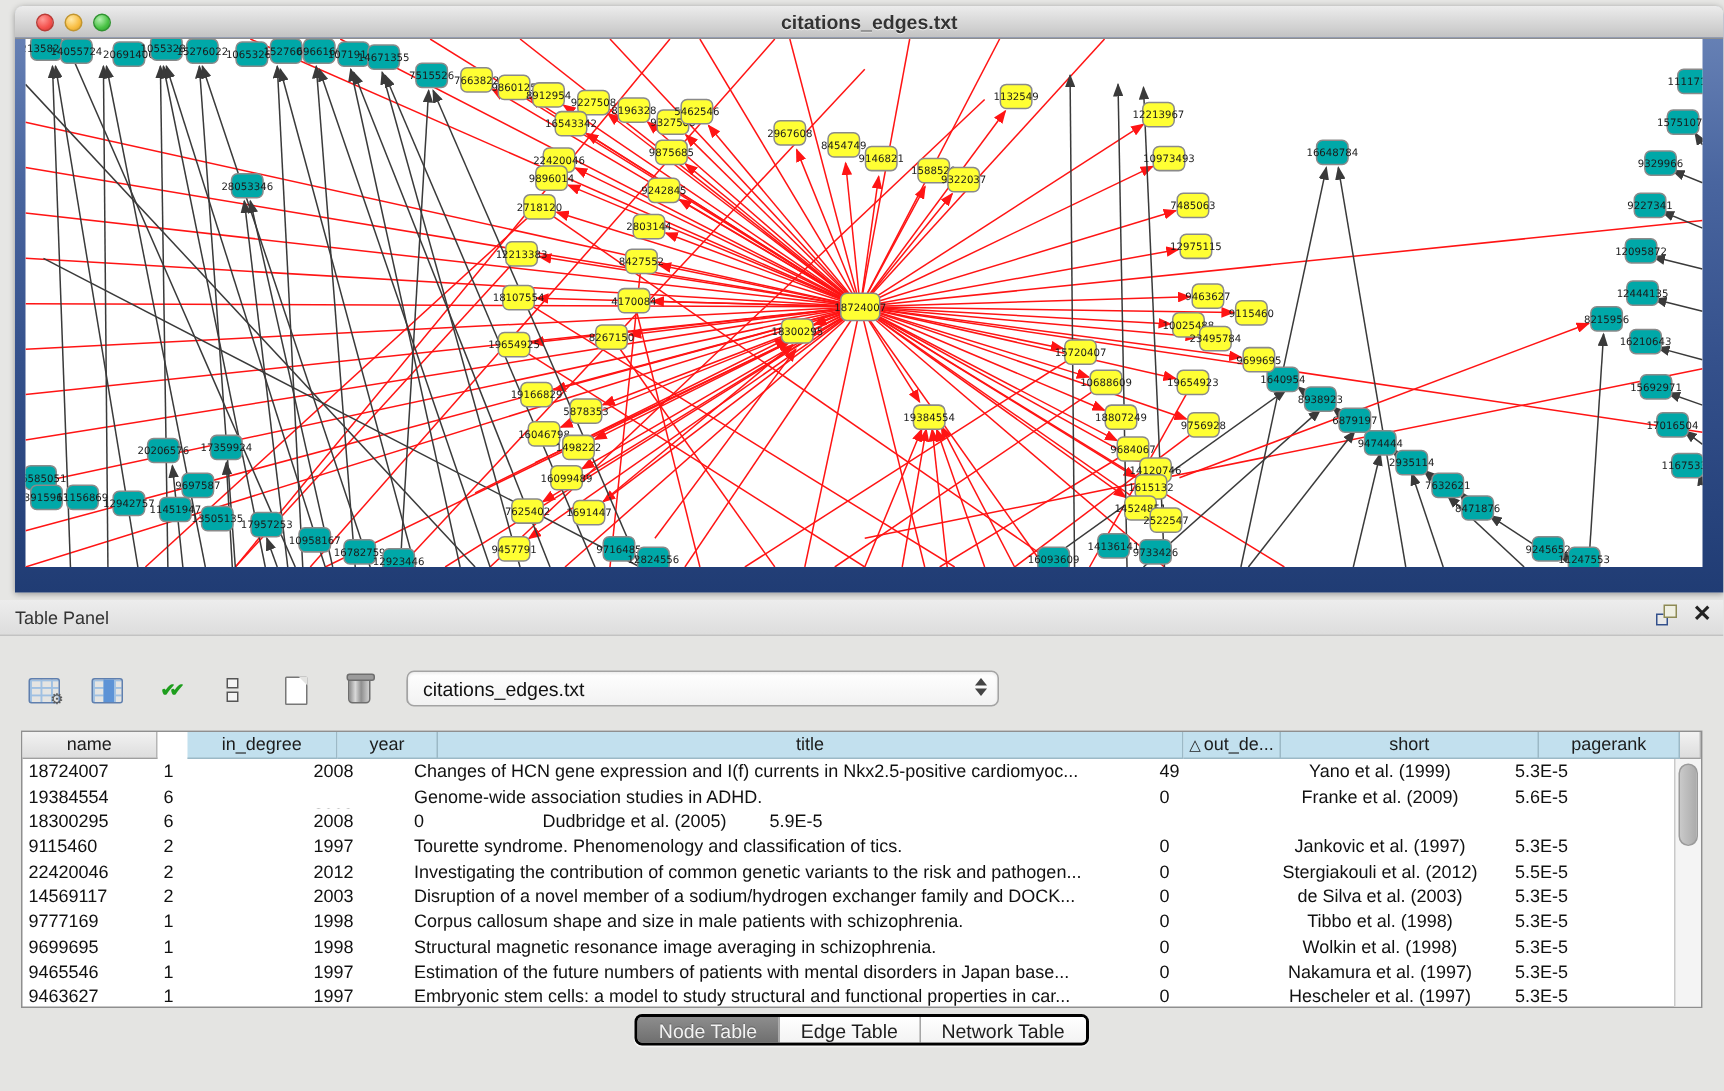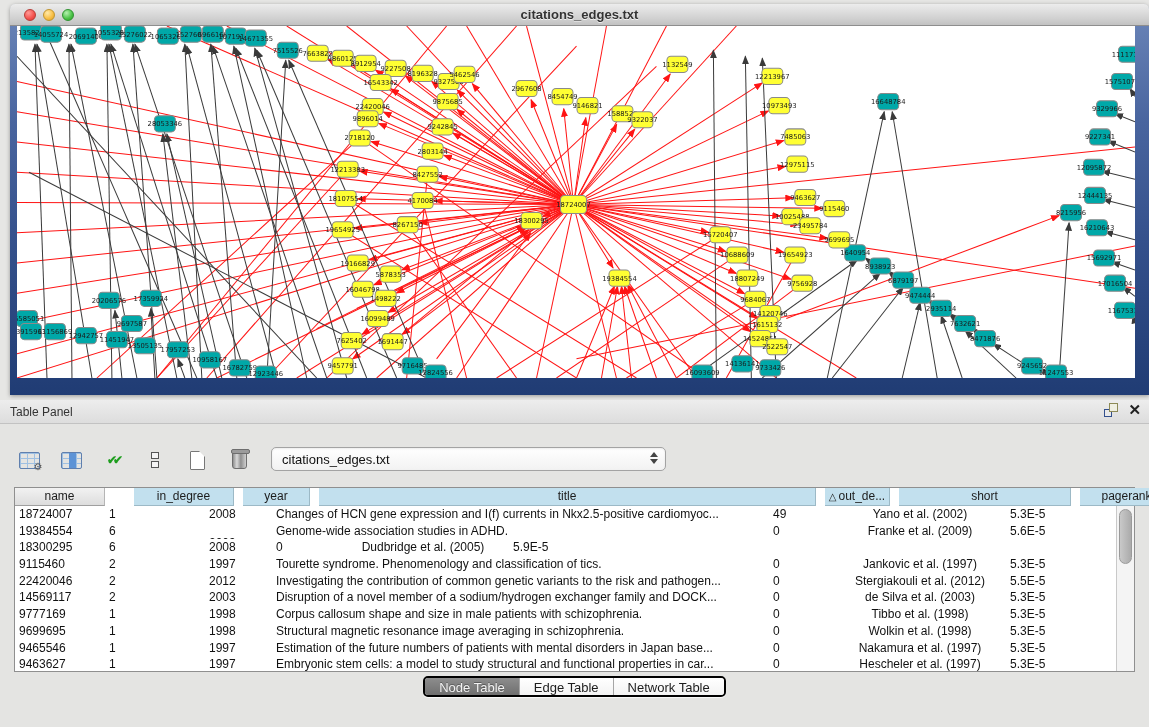--- a/index.html
+++ b/index.html
@@ -57,21 +57,21 @@
   .combo { position:absolute; left:271px; top:47px; width:395px; height:24px; background:linear-gradient(180deg,#ffffff,#f2f2f2);
     border:1px solid #a3a3a3; border-radius:5px; box-shadow:inset 0 1px 2px rgba(0,0,0,.08); }
   .combo-text { position:absolute; left:10px; top:4px; font-size:13px; color:#111; }
   .combo-arrows { position:absolute; right:7px; top:4px; display:flex; flex-direction:column; gap:2px; }
   .combo-arrows i { display:block; width:0; height:0; border-left:4px solid transparent; border-right:4px solid transparent; }
   .combo-arrows .up { border-bottom:5px solid #444; }
   .combo-arrows .dn { border-top:5px solid #444; }
 
   
   .tbl { position:absolute; left:14px; top:87px; width:1121px; height:185px; background:#fff; border:1px solid #8f8f8f; font-size:12px; }
-  .tbl-head { display:flex; height:18px;gap:9px; }
+  .tbl-head { display:flex; height:18px; }
   .th { border-right:1px solid #9cb9c6; border-bottom:1px solid #9cb9c6; background:#c2e0ee;
     text-align:center; line-height:17px; color:#1c1c1c; overflow:hidden; white-space:nowrap; flex:none; }
   .th.gray { background:linear-gradient(180deg,#f2f2f2,#dddddd); border-right:1px solid #b5b5b5; border-bottom:1px solid #9f9f9f; }
   .th .sort { font-size:10px; margin-right:2px; }
   .tbl-body { position:absolute; left:0; top:18px; right:18px; bottom:0; overflow:hidden; }
   .tr { display:flex; height:16.7px; line-height:16.5px; color:#111; }
   .td { flex:none; overflow:hidden; white-space:nowrap; padding-left:4px; }
   .td.center { text-align:center; padding-left:0; }
   .vscroll { position:absolute; right:0; top:18px; width:18px; bottom:0; background:#f4f4f4; border-left:1px solid #c9c9c9; }
   .vthumb { position:absolute; left:2px; top:3px; width:13px; height:55px; background:linear-gradient(90deg,#c9c9c9,#ababab); border-radius:7px; border:1px solid #9a9a9a; }
@@ -778,21 +778,21 @@
         <div class="th" style="width: 94px;">pagerank</div>
         <div class="th gray" style="flex: 1 1 0%;"></div>
       </div>
     <div class="tbl-body" id="tbl-body">
         <div class="tr">
           <div class="td" style="width: 90px;">18724007</div>
           <div class="td" style="width: 100px;">1</div>
           <div class="td" style="width: 67px;">2008</div>
           <div class="td" style="width: 497px;">Changes of HCN gene expression and I(f) currents in Nkx2.5-positive cardiomyoc...</div>
           <div class="td" style="width: 65px;">49</div>
-          <div class="td center" style="width: 172px;">Yano et al. (2002)</div>
+          <div class="td center" style="width: 172px;">Yano et al. (1999)</div>
           <div class="td" style="width: 94px;">5.3E-5</div>
         </div>
         <div class="tr">
           <div class="td" style="width: 90px;">19384554</div>
           <div class="td" style="width: 100px;">6</div>
           <div class="td" style="width: 67px; margin-top: 12px;">2009</div>
           <div class="td" style="width: 497px;">Genome-wide association studies in ADHD.</div>
           <div class="td" style="width: 65px;">0</div>
           <div class="td center" style="width: 172px;">Franke et al. (2009)</div>
           <div class="td" style="width: 94px;">5.6E-5</div>

